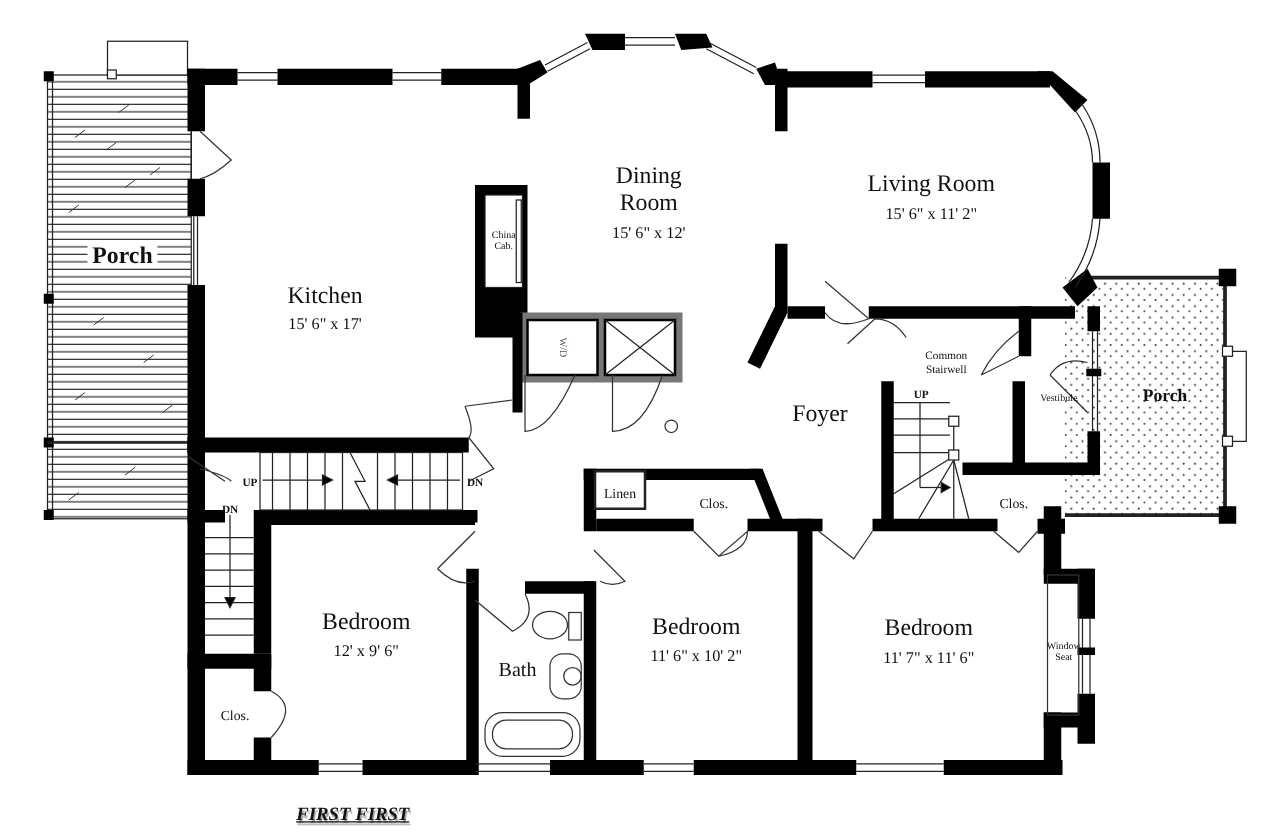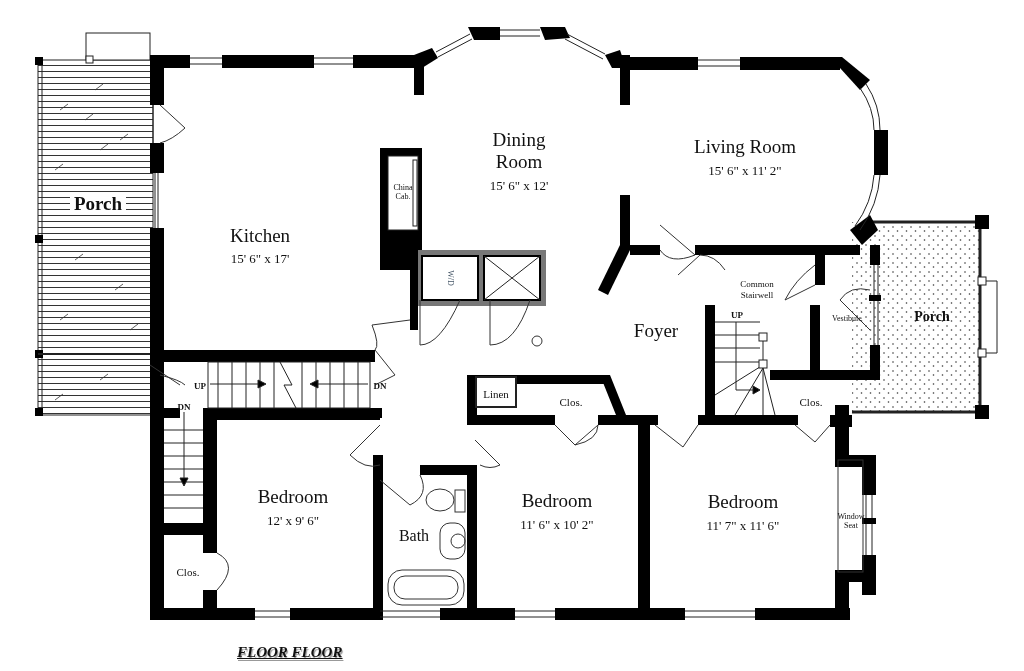--- a/index.html
+++ b/index.html
@@ -313,13 +313,13 @@
 
     <text class="lbl" style="font-size:8px;fill:#456" transform="translate(448,278) rotate(90)" text-anchor="middle">W/D</text>
 
     <text class="lbl xs bold" x="200" y="389" text-anchor="middle">UP</text>
     <text class="lbl xs bold" x="380" y="389" text-anchor="middle">DN</text>
     <text class="lbl xs bold" x="184" y="410" text-anchor="middle">DN</text>
     <text class="lbl xs bold" x="737" y="318" text-anchor="middle">UP</text>
   </g>
 </svg>
 
-<div class="title">FLOOR FLOOR</div>
+<div class="title">FIRST FIRST</div>
 
 </body></html>

